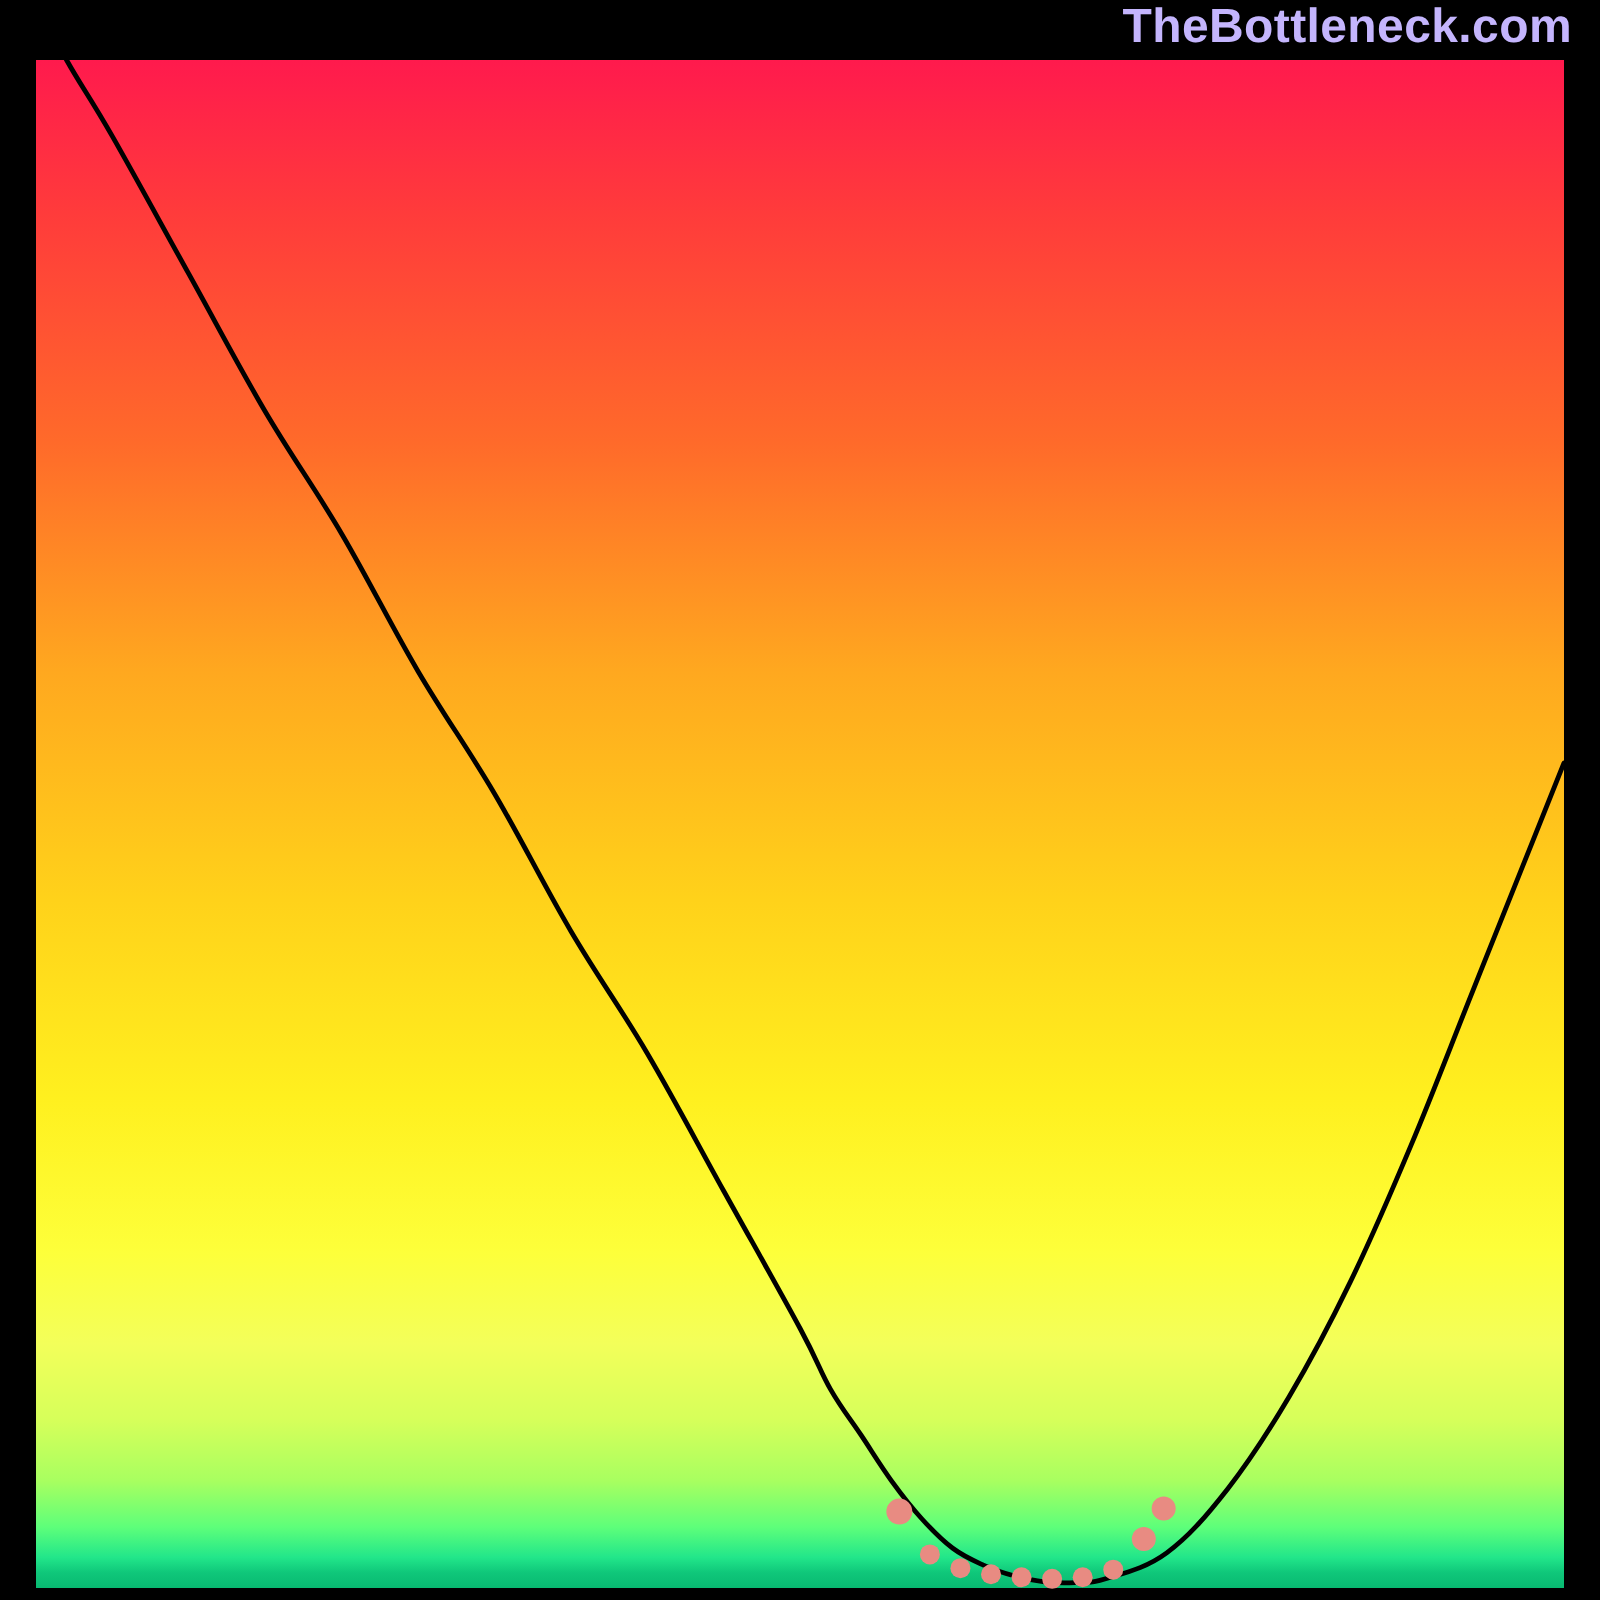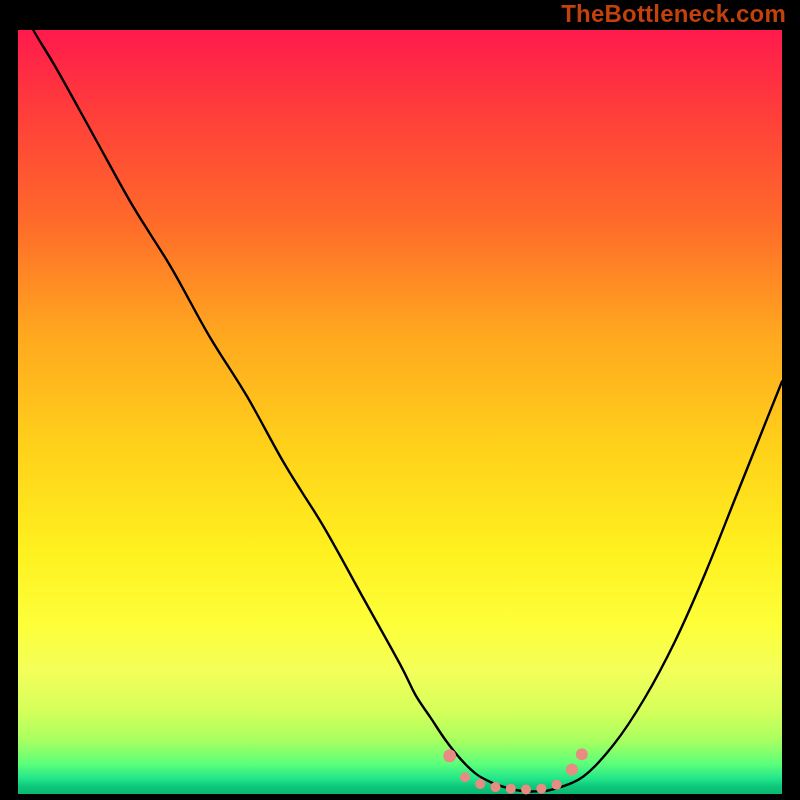--- a/index.html
+++ b/index.html
@@ -41,21 +41,21 @@
       #08b971 100%
     );
   }
   .watermark {
     position: absolute;
     top: 0;
     right: 14px;
     font-family: Arial, Helvetica, sans-serif;
     font-size: 24px;
     font-weight: bold;
-    color: #c2410c;
+    color: #c4b5fd;
     letter-spacing: 0.2px;
     user-select: none;
   }
   svg.curve {
     position: absolute;
     left: 0;
     top: 0;
     width: 764px;
     height: 764px;
     overflow: visible;

